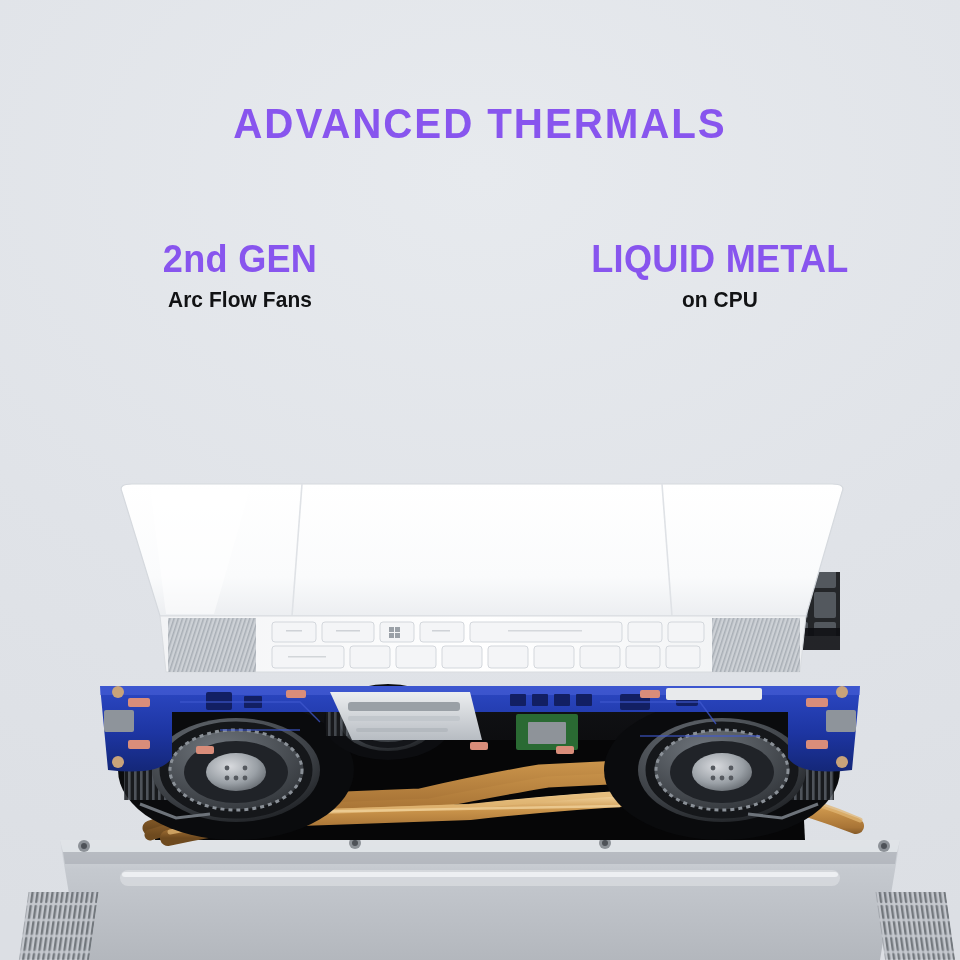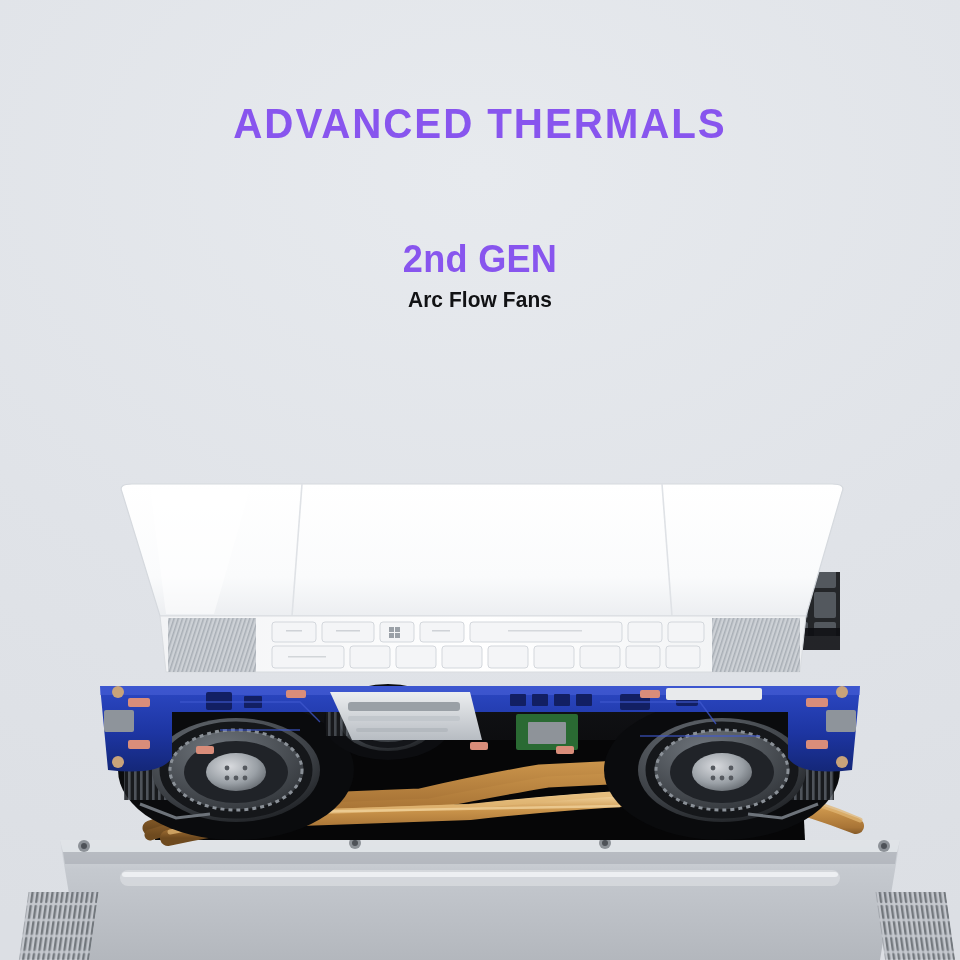--- a/index.html
+++ b/index.html
@@ -86,20 +86,24 @@
 
   <div class="title">ADVANCED THERMALS</div>
 
   <div class="features">
 
     <div class="feature">
       <div class="head">2nd GEN</div>
       <div class="sub">Arc Flow Fans</div>
     </div>
 
+    <div class="feature">
+      <div class="head">LIQUID METAL</div>
+      <div class="sub">on CPU</div>
+    </div>
 
 
   </div>
 
   <div class="product">
     <svg viewBox="0 0 960 520" xmlns="http://www.w3.org/2000/svg">
       <defs>
         <linearGradient id="deckTop" x1="0" y1="0" x2="0" y2="1">
           <stop offset="0" stop-color="#ffffff"></stop>
           <stop offset="0.7" stop-color="#fafbfc"></stop>

